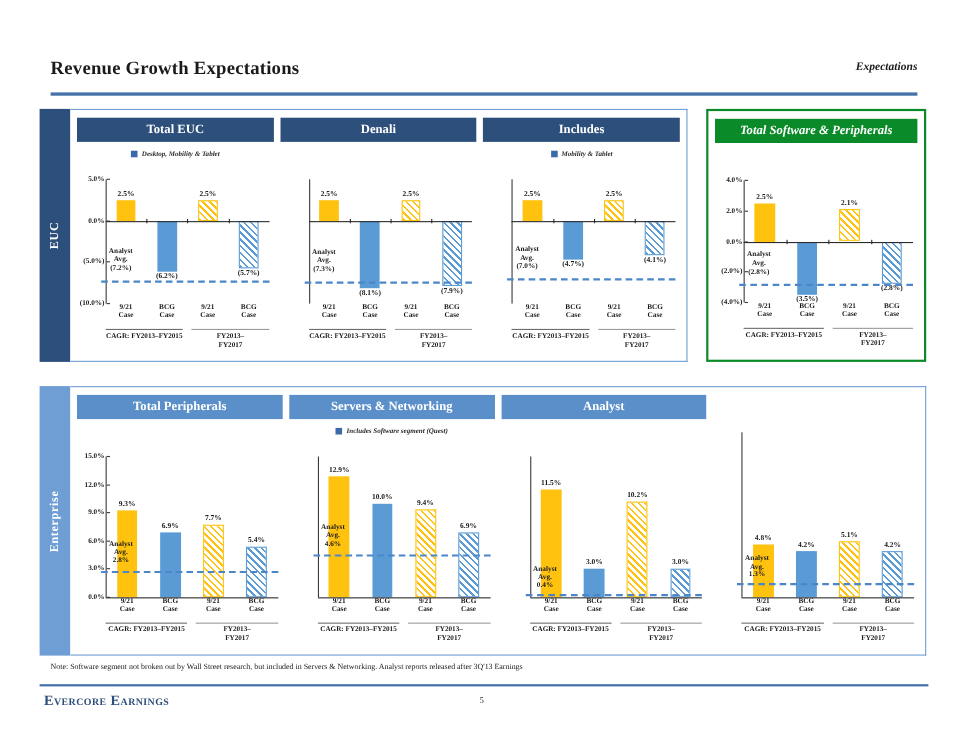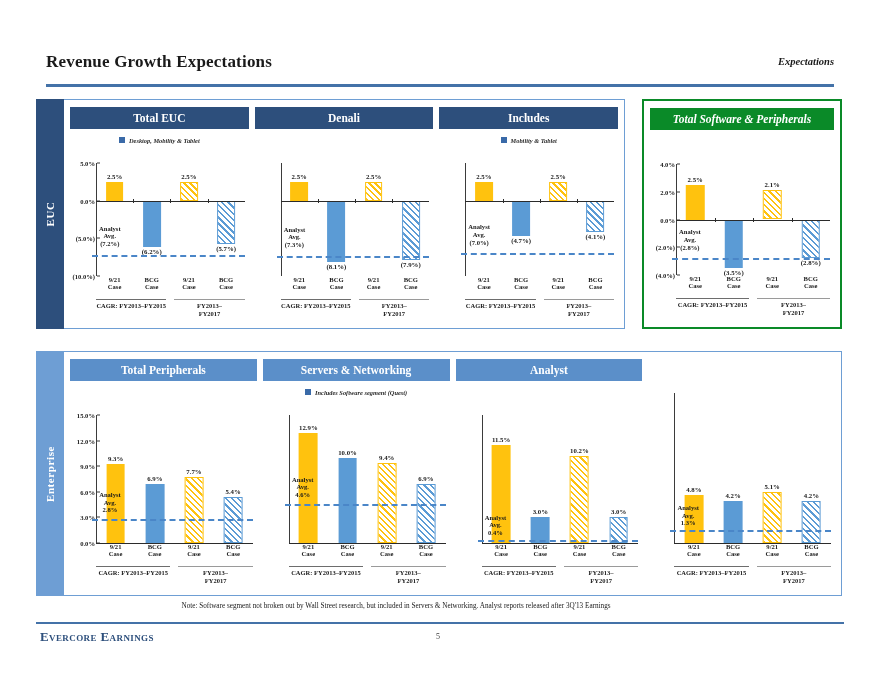--- a/index.html
+++ b/index.html
@@ -122,21 +122,21 @@
   .grp { flex: 1; }
   .grp-rule { height: 1.3px; background: #6d6d6d; }
   .grp-rule.light { background: #9a9a9a; }
   .grp-text {
     text-align: center; font-size: 6.5px; font-weight: bold; color: #1a1a1a;
     line-height: 1.15; margin-top: 2px; white-space: pre-line;
   }
 
   
   .footnotes { position: absolute; left: 46px; top: 601px; width: 700px; }
-  .footnote { font-size: 7.2px; color: #1a1a1a; line-height: 1.5; text-align: center; }
+  .footnote { font-size: 7.2px; color: #1a1a1a; line-height: 1.5; }
   .footer-rule { position: absolute; left: 36px; top: 622px; width: 808px; height: 1.6px; background: #4472a8; }
   .brand { position: absolute; left: 40px; top: 629px; font-size: 13px; font-weight: bold; color: #2d4f7c; font-variant: small-caps; letter-spacing: .4px; }
   .page-num { position: absolute; left: 436px; top: 632px; font-size: 8px; color: #3b3b3b; }
 </style>
 </head>
 <body>
 
 <div class="slide-header">
   <div class="slide-title">Revenue Growth Expectations</div>
   <div class="confidential">Expectations</div>

